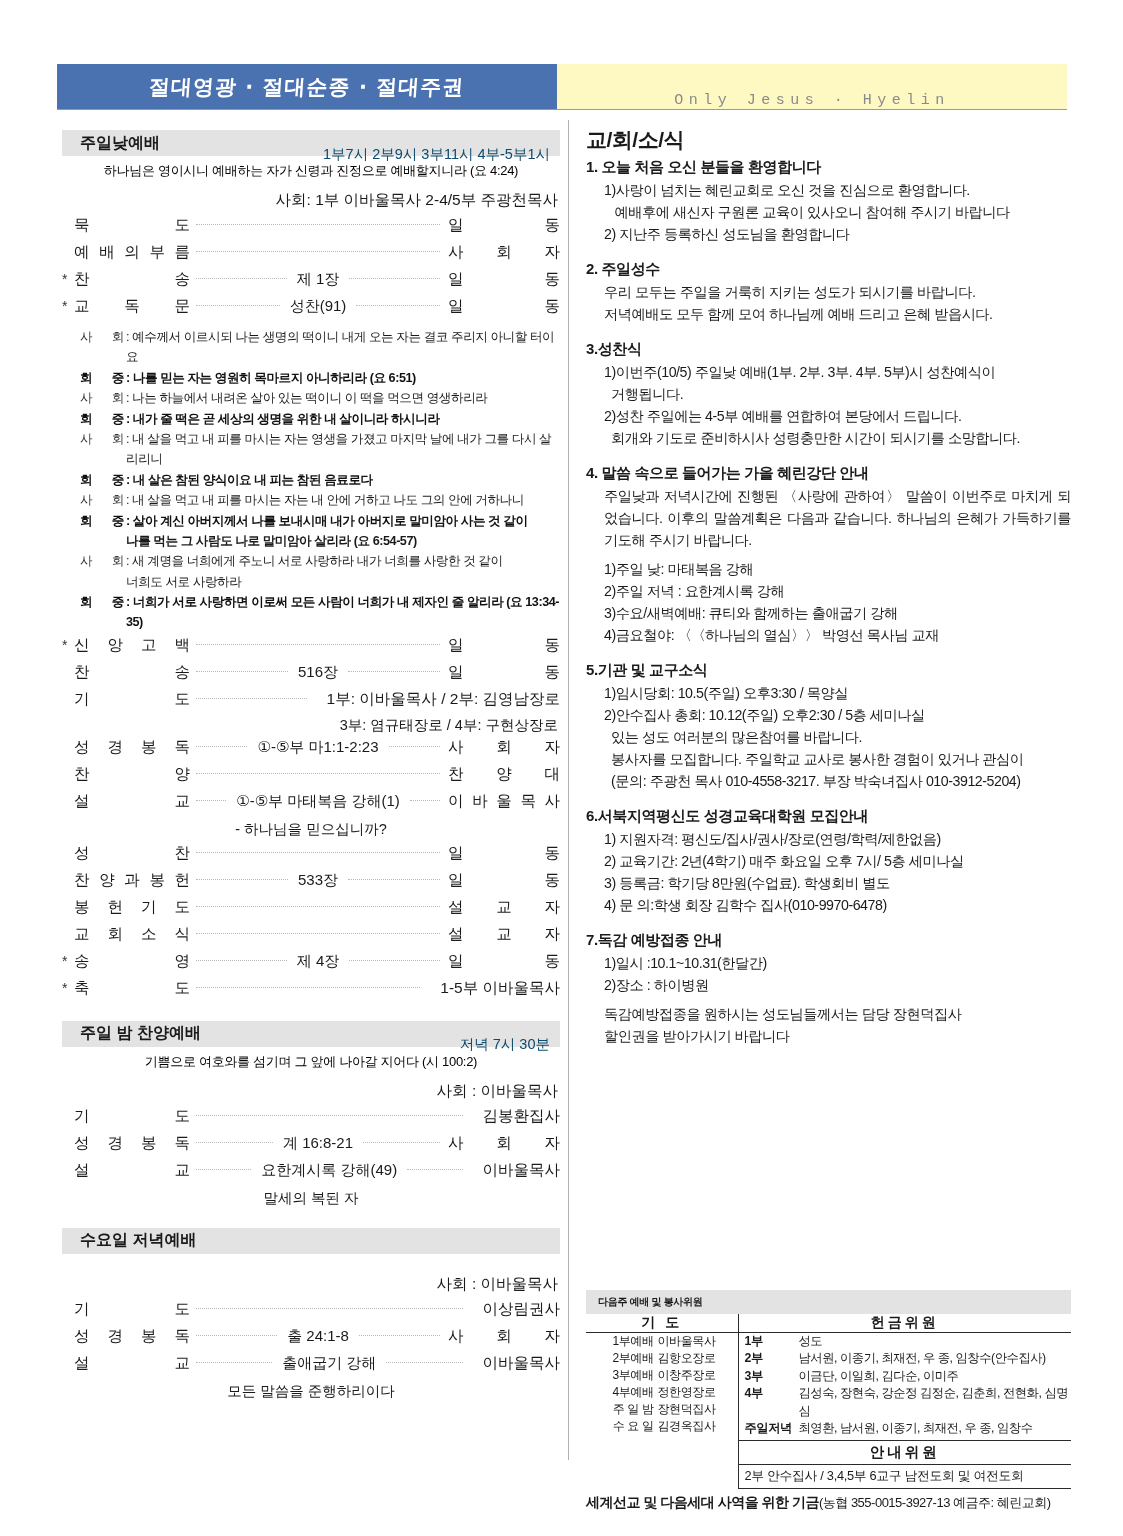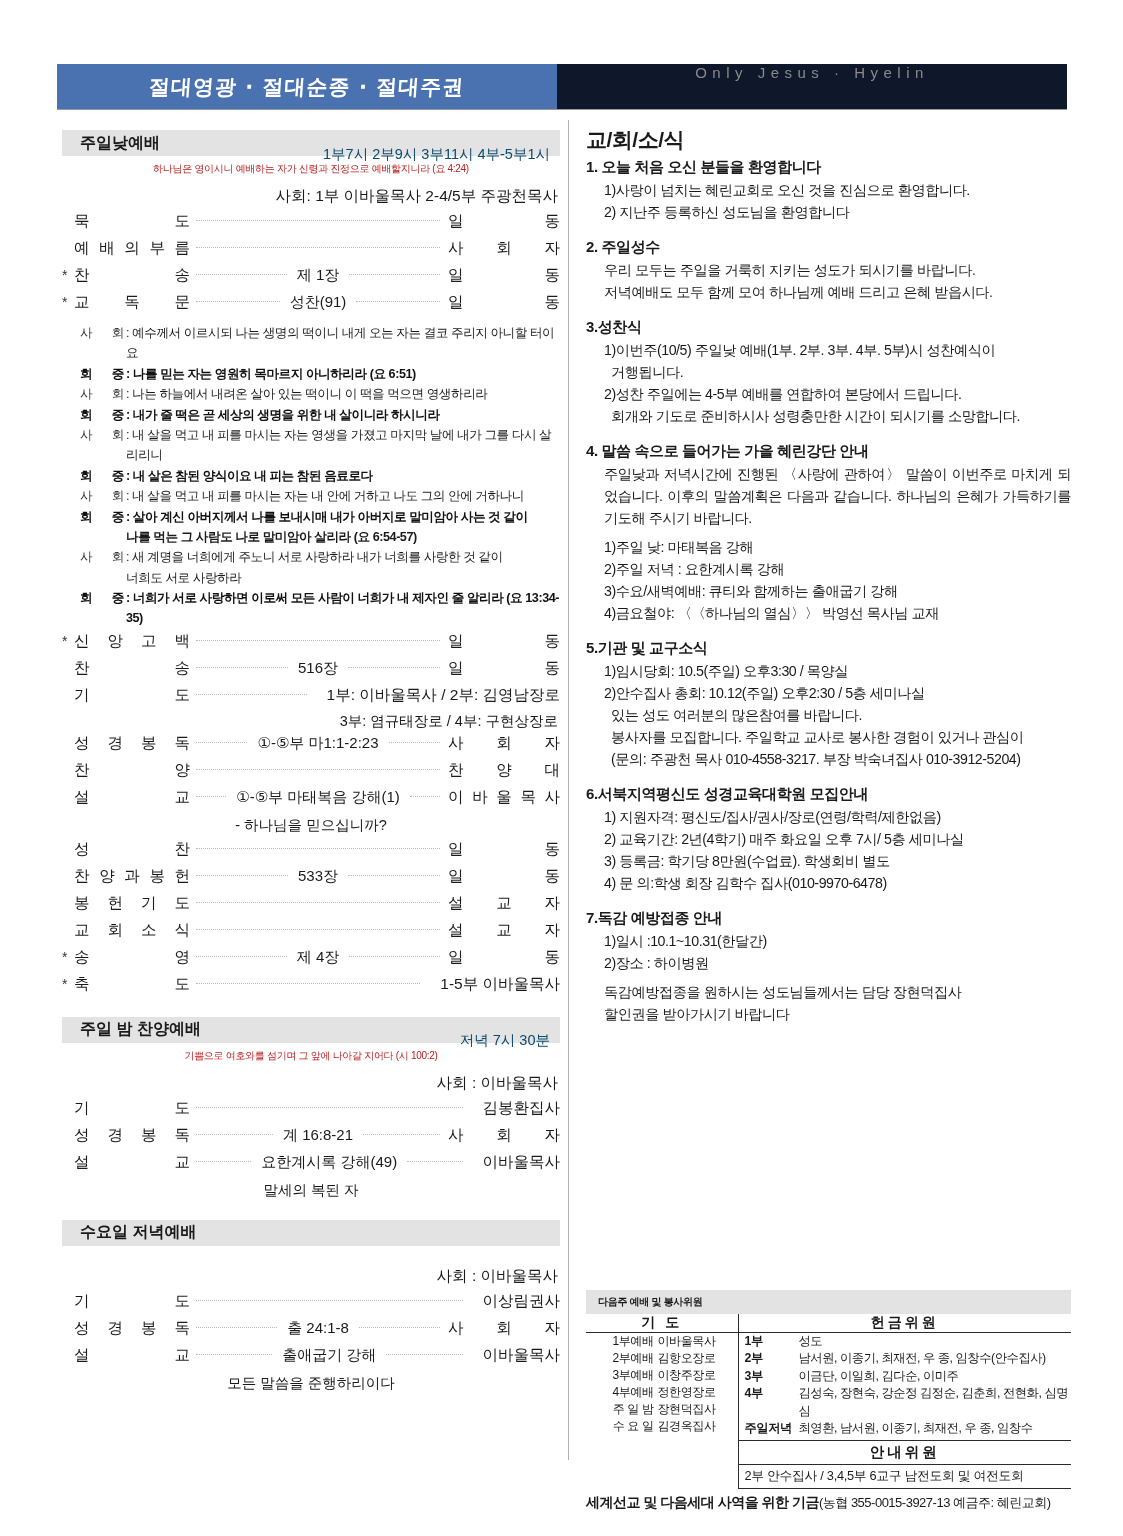--- a/index.html
+++ b/index.html
@@ -23,22 +23,23 @@
     width:500px; background:#4a71b0;
     display:flex; align-items:center; justify-content:center;
   }
   .header-slogan {
     color:#ffffff; font-size:21px; font-weight:bold;
     letter-spacing:1px;
     font-family:"DejaVu Sans","Liberation Sans",sans-serif;
     transform:skewX(-4deg);
   }
   .header-right {
-    flex:1; display:flex; align-items:flex-start; justify-content:center;
-    background:#0f172a;
+    flex:1; display:flex; align-items:flex-end; justify-content:center;
+    background:#fef9c3;
+    font-family:Liberation Mono, monospace;
   }
   .header-only {
     color:#8a8a8a; font-size:15px; letter-spacing:5.5px;
   }
   .header-rule {
     position:absolute; left:57px; top:109px; width:1010px; height:1px;
     background:#9a9a9a;
   }
 
   
@@ -60,21 +61,21 @@
     margin-bottom:6px;
   }
   .sec-head .st {
     font-size:16px; font-weight:bold; letter-spacing:0px;
   }
   .sec-head .sr {
     font-size:14.5px; font-weight:normal; color:#0c4a6e;margin-top:22px;
   }
 
   .verse {
-    text-align:center; font-size:10px; color:#b91c1c;
+    text-align:center; font-size:13px; color:#000000;
     margin:5px 0 10px 0; letter-spacing:-0.3px;
   }
   .leader {
     text-align:right; font-size:15.5px; margin-bottom:4px; padding-right:2px;
   }
   .leader2 { text-align:right; font-size:14.5px; margin-bottom:2px; padding-right:2px;}
 
   
   .ord {
     display:flex; align-items:baseline;
@@ -627,20 +628,21 @@
   <div class="centered-note">모든 말씀을 준행하리이다</div>
 
 </div>
 
 <div class="right-col">
   <div class="news-title">교/회/소/식</div>
   <div id="announcements">
       <div class="an-item">
         <div class="an-h">1. 오늘 처음 오신 분들을 환영합니다</div>
         <div class="an-b">1)사랑이 넘치는 혜린교회로 오신 것을 진심으로 환영합니다.</div>
+        <div class="an-b">&nbsp;&nbsp;&nbsp;예배후에 새신자 구원론 교육이 있사오니 참여해 주시기 바랍니다</div>
         <div class="an-b">2) 지난주 등록하신 성도님을 환영합니다</div>
       </div>
       <div class="an-gap"></div>
       <div class="an-item">
         <div class="an-h">2. 주일성수</div>
         <div class="an-b">우리 모두는 주일을 거룩히 지키는 성도가 되시기를 바랍니다.</div>
         <div class="an-b">저녁예배도 모두 함께 모여 하나님께 예배 드리고 은혜 받읍시다.</div>
       </div>
       <div class="an-gap"></div>
       <div class="an-item">

